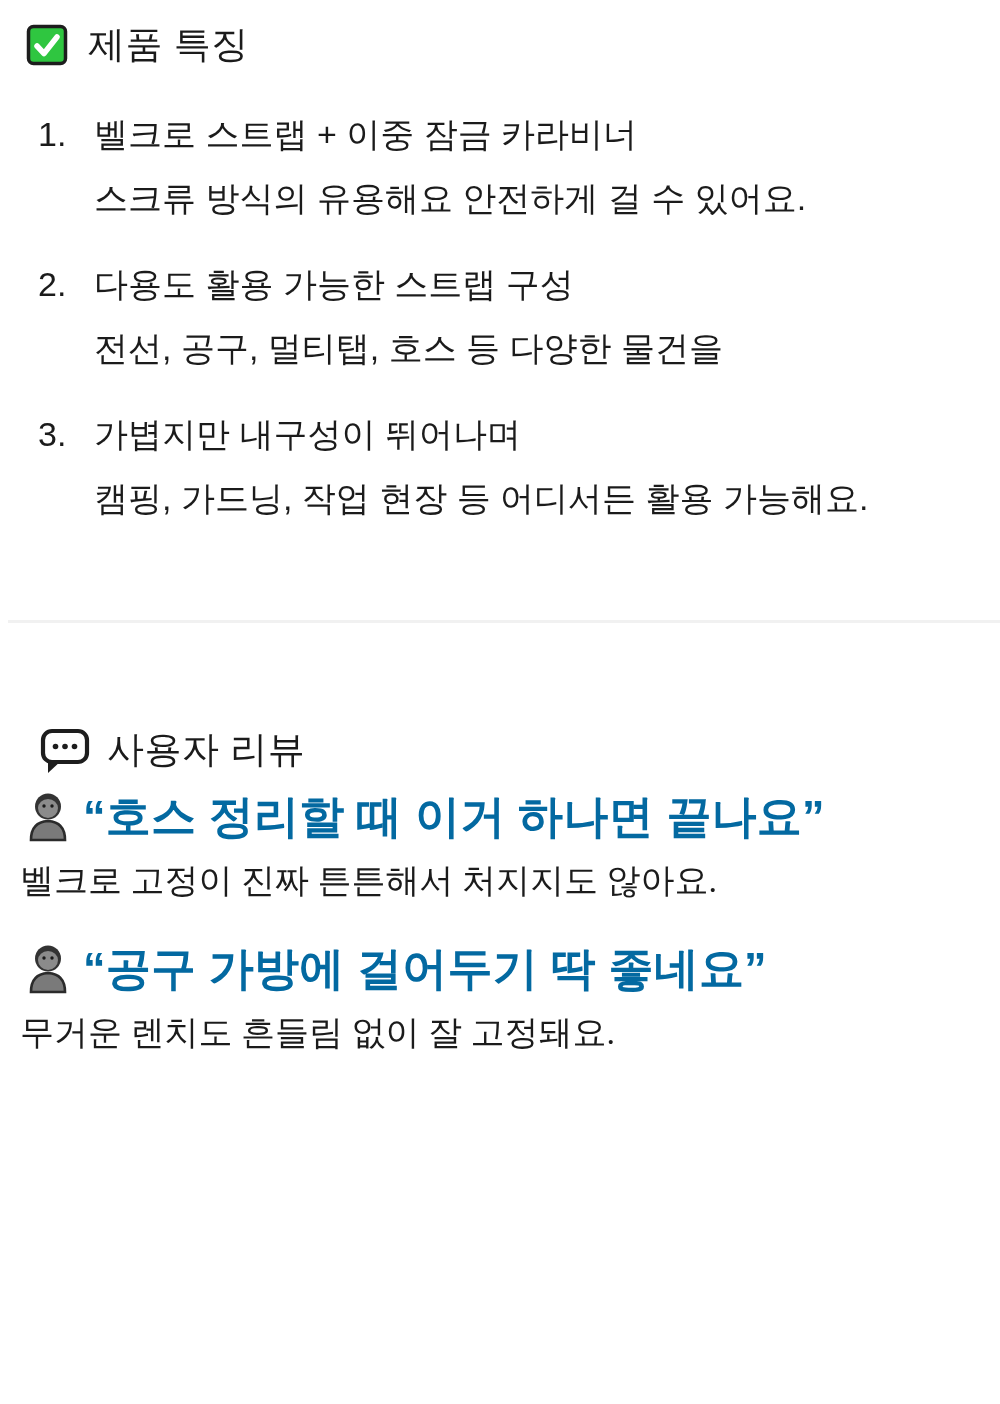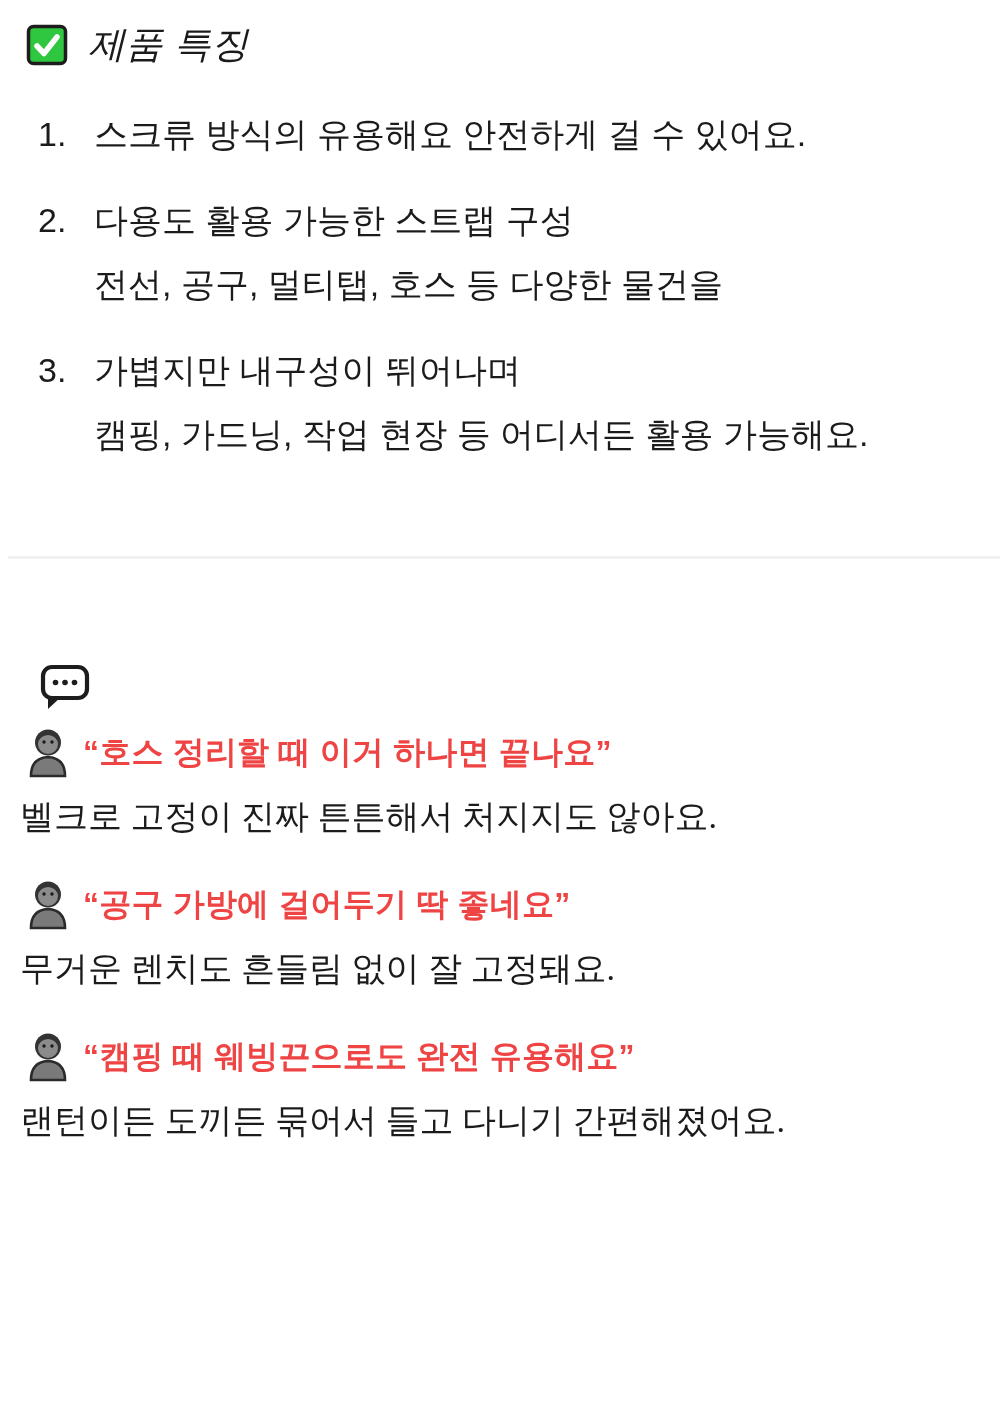--- a/index.html
+++ b/index.html
@@ -11,21 +11,20 @@
     color: #1b1b1b;
     overflow: hidden;
   }
   .page { width: 1000px; height: 1404px; background: #ffffff; }
 
   
   .section-header {
     display: flex;
     align-items: center;
     gap: 20px;
-    font-style: italic;
   }
   .section-title {
     font-size: 37px;
     color: #1b1b1b;
     letter-spacing: 0.5px;
   }
   .features .section-header { margin: 22px 0 0 26px; height: 46px; }
   .reviews .section-header  { margin: 102px 0 0 20px; height: 50px; gap: 17px; }
 
   
@@ -70,23 +69,23 @@
   .review-list { margin-top: 14px; }
   .review { margin-bottom: 32px; }
   .review-quote-row {
     display: flex;
     align-items: center;
     gap: 13px;
     height: 56px;
   }
   .person-icon { width: 44px; height: 50px; flex: 0 0 auto; display: block; margin-left: 6px; }
   .review-quote {
-    font-size: 32px;
+    font-size: 45px;
     font-weight: 700;
-    color: #ef4444;
+    color: #0369a1;
     white-space: nowrap;
     letter-spacing: 0.2px;
   }
   .review-body {
     font-size: 34px;
     line-height: 56px;
     margin-top: 8px;
     white-space: nowrap;
     color: #1b1b1b;
     font-family: Liberation Serif, serif;
@@ -103,20 +102,21 @@
         <rect x="2.5" y="2.5" width="37" height="37" rx="5" fill="#2fc640" stroke="#1d1d1d" stroke-width="3.5"></rect>
         <polyline points="11,22 18,29.5 31,13" fill="none" stroke="#ffffff" stroke-width="5.5" stroke-linecap="round" stroke-linejoin="round"></polyline>
       </svg>
       <span class="section-title">제품 특징</span>
     </div>
 
     <ol class="features-list">
       <li>
         <span class="item-number">1.</span>
         <div class="item-lines">
+          <div class="item-line">벨크로 스트랩 + 이중 잠금 카라비너</div>
           <div class="item-line">스크류 방식의 유용해요 안전하게 걸 수 있어요.</div>
         </div>
       </li>
       <li>
         <span class="item-number">2.</span>
         <div class="item-lines">
           <div class="item-line">다용도 활용 가능한 스트랩 구성</div>
           <div class="item-line">전선, 공구, 멀티탭, 호스 등 다양한 물건을</div>
         </div>
       </li>
@@ -134,20 +134,21 @@
 
   <section class="reviews">
     <div class="section-header">
       <svg class="bubble-icon" viewBox="0 0 50 48" aria-hidden="true">
         <path d="M8,31 L8,45 L22,32 Z" fill="#1d1d1d"></path>
         <rect x="3" y="3" width="44" height="31" rx="9" fill="#ffffff" stroke="#1d1d1d" stroke-width="4.2"></rect>
         <circle cx="15.5" cy="18.5" r="2.8" fill="#1d1d1d"></circle>
         <circle cx="25" cy="18.5" r="2.8" fill="#1d1d1d"></circle>
         <circle cx="34.5" cy="18.5" r="2.8" fill="#1d1d1d"></circle>
       </svg>
+      <span class="section-title">사용자 리뷰</span>
     </div>
 
     <div class="review-list">
 
       <div class="review">
         <div class="review-quote-row">
           <svg class="person-icon" viewBox="0 0 44 50" aria-hidden="true">
             <circle cx="22" cy="14.5" r="13" fill="#333333"></circle>
             <path d="M12,16 a10,10 0 0 0 20,0 a10,9 0 0 0 -20,0 Z" fill="#8b8b8b"></path>
             <circle cx="18" cy="14" r="1.7" fill="#1a1a1a"></circle>
@@ -166,30 +167,17 @@
             <path d="M12,16 a10,10 0 0 0 20,0 a10,9 0 0 0 -20,0 Z" fill="#8b8b8b"></path>
             <circle cx="18" cy="14" r="1.7" fill="#1a1a1a"></circle>
             <circle cx="26" cy="14" r="1.7" fill="#1a1a1a"></circle>
             <path d="M5,48 Q5,30 22,29 Q39,30 39,48 Z" fill="#7a7a7a" stroke="#2b2b2b" stroke-width="2.6"></path>
           </svg>
           <span class="review-quote">“공구 가방에 걸어두기 딱 좋네요”</span>
         </div>
         <div class="review-body">무거운 렌치도 흔들림 없이 잘 고정돼요.</div>
       </div>
 
-      <div class="review">
-        <div class="review-quote-row">
-          <svg class="person-icon" viewBox="0 0 44 50" aria-hidden="true">
-            <circle cx="22" cy="14.5" r="13" fill="#333333"></circle>
-            <path d="M12,16 a10,10 0 0 0 20,0 a10,9 0 0 0 -20,0 Z" fill="#8b8b8b"></path>
-            <circle cx="18" cy="14" r="1.7" fill="#1a1a1a"></circle>
-            <circle cx="26" cy="14" r="1.7" fill="#1a1a1a"></circle>
-            <path d="M5,48 Q5,30 22,29 Q39,30 39,48 Z" fill="#7a7a7a" stroke="#2b2b2b" stroke-width="2.6"></path>
-          </svg>
-          <span class="review-quote">“캠핑 때 웨빙끈으로도 완전 유용해요”</span>
-        </div>
-        <div class="review-body">랜턴이든 도끼든 묶어서 들고 다니기 간편해졌어요.</div>
-      </div>
 
     </div>
   </section>
 
 </div>
 
 </body></html>

